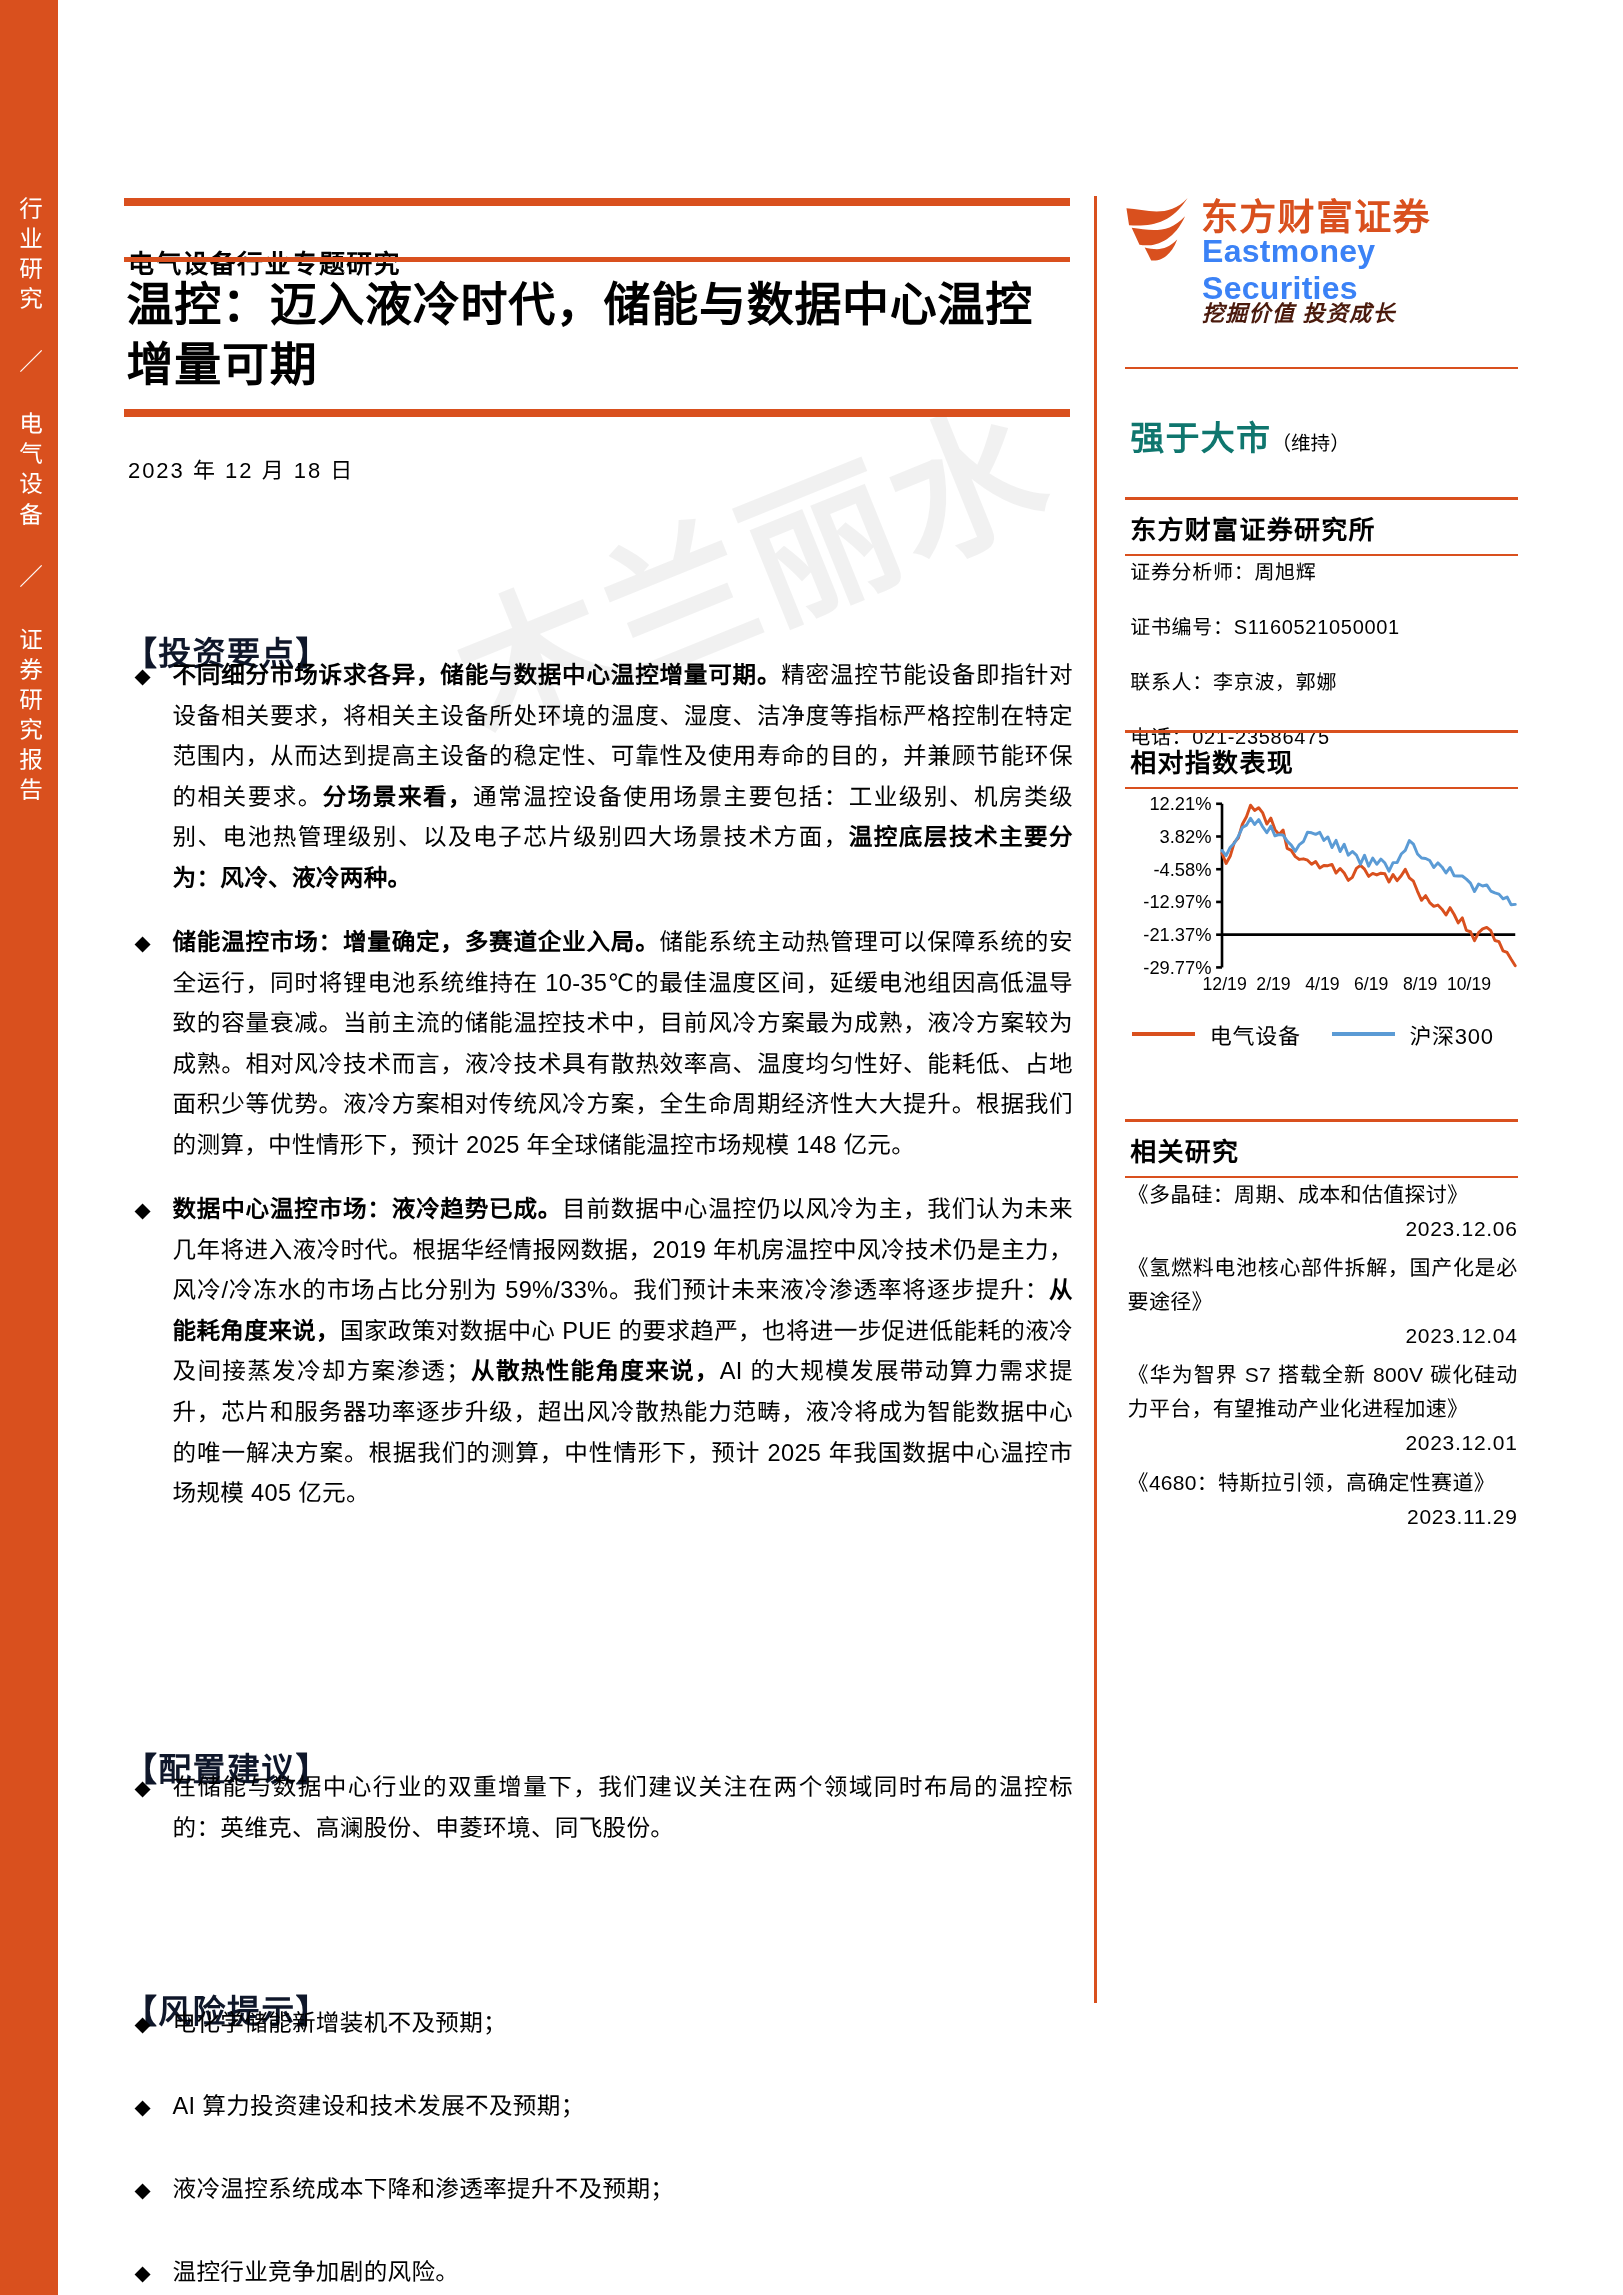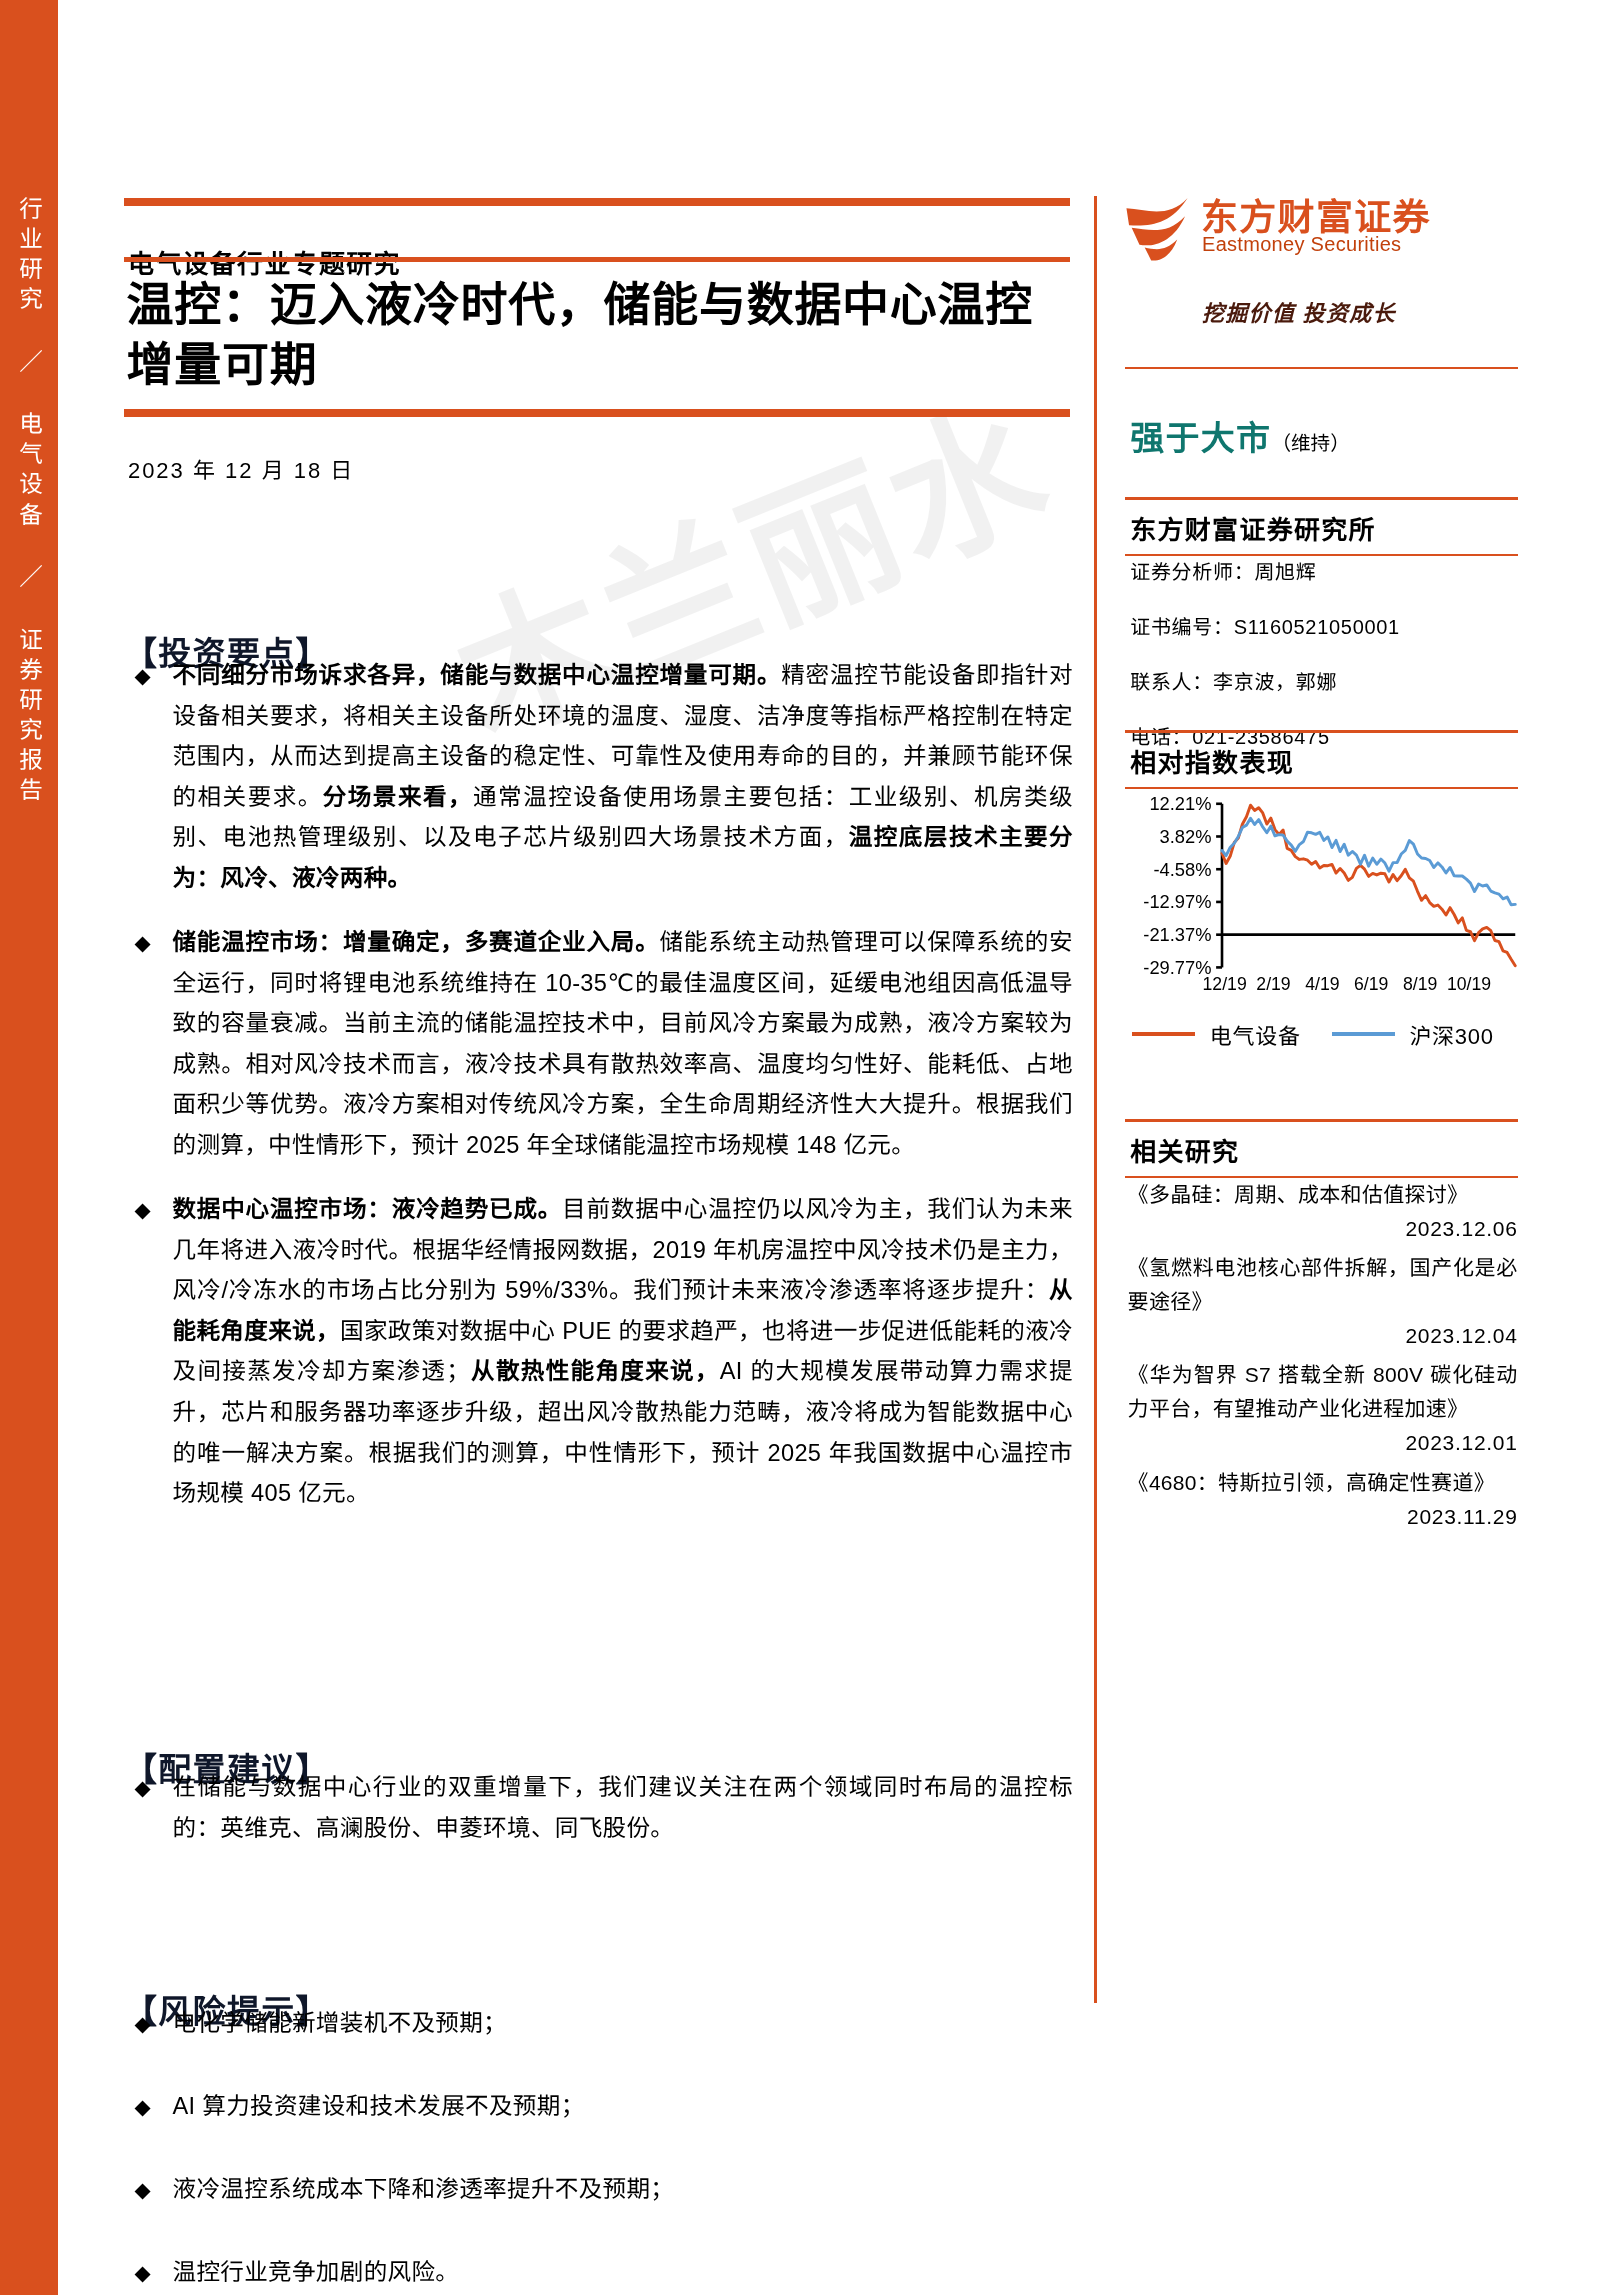--- a/index.html
+++ b/index.html
@@ -125,21 +125,21 @@
     position:absolute;left:0;top:6.5px;width:68px;height:69px;
   }
   .logo-cn{
     position:absolute;left:76px;top:0px;
     font-size:37px;font-weight:bold;color:#D9501E;
     letter-spacing:1.3px;
     font-family:"Liberation Sans","DejaVu Sans",sans-serif;
   }
   .logo-en{
     position:absolute;left:77px;top:46px;
-    font-size:20px;font-weight:normal;color:#c2410c;
+    font-size:32px;font-weight:bold;color:#3b82f6;
     letter-spacing:0.3px;
   }
   .slogan{
     position:absolute;left:77px;top:295px;
     font-size:22px;font-style:italic;font-weight:bold;color:#4a1a0c;
     letter-spacing:1.3px;
   }
   .rating-rule{
     position:absolute;left:0px;top:367px;width:393px;height:2px;background:#D9501E;
   }

